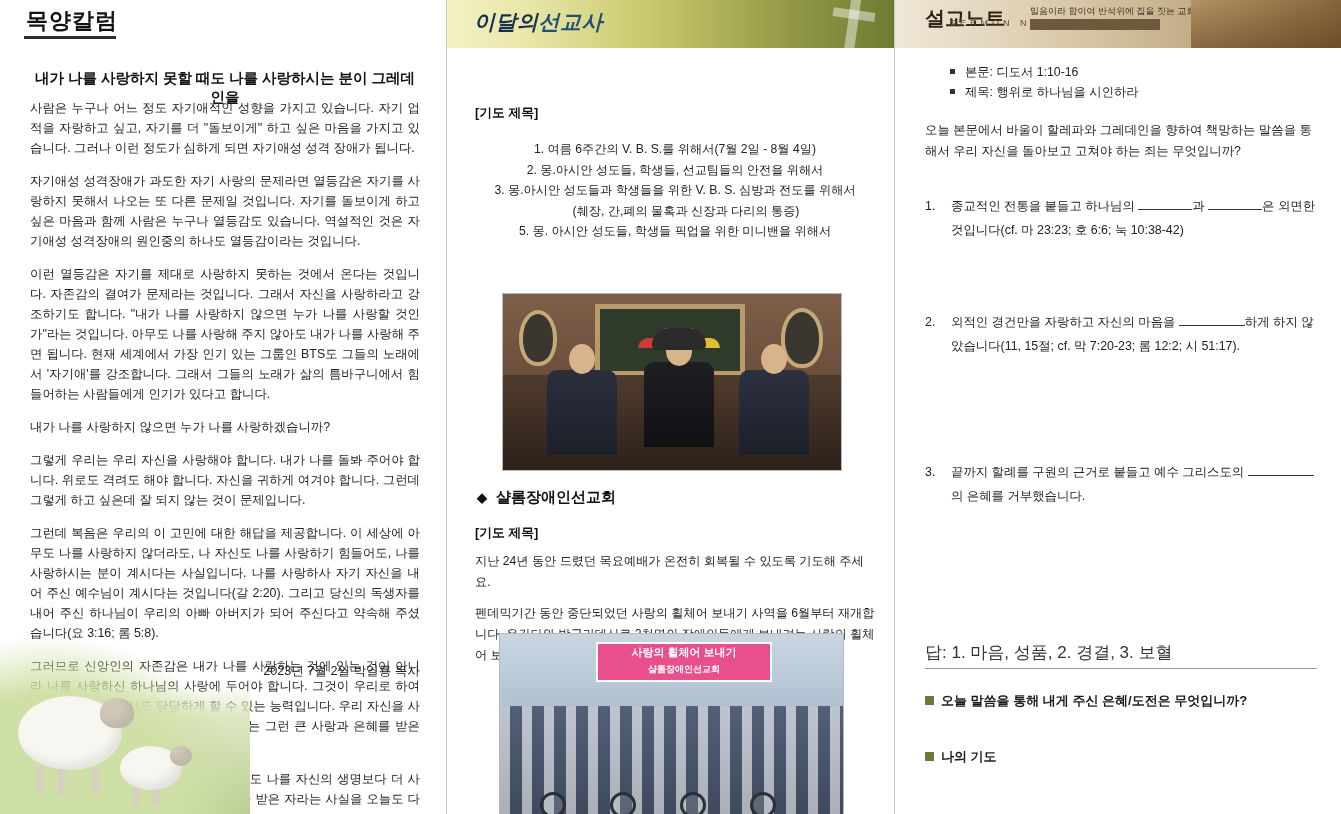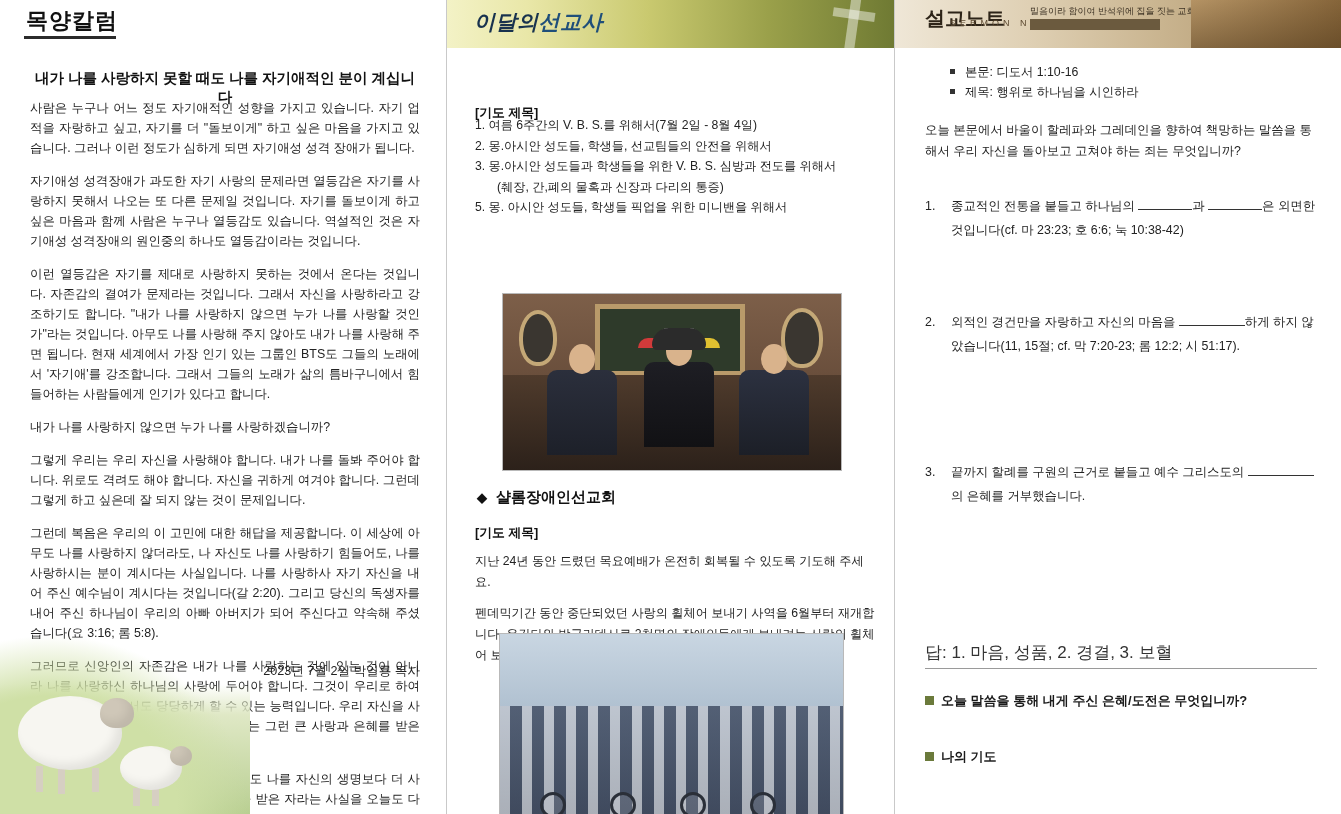--- a/index.html
+++ b/index.html
@@ -403,21 +403,21 @@
     <div class="rsub">SERMON NOTE</div>
     <div class="rbox"></div>
     <div class="rtag">밀음이라 함이여 반석위에 집을 짓는 교회</div>
     <div class="rbook"></div>
   </div>
 
   <div class="divider d1"></div>
   <div class="divider d2"></div>
 
   <div class="col-left">
-    <div class="left-title">내가 나를 사랑하지 못할 때도 나를 자기애적인 분이 계십니다</div>
+    <div class="left-title">내가 나를 사랑하지 못할 때도 나를 사랑하시는 분이 그레데인을</div>
     <div class="left-body">
       <p>사람은 누구나 어느 정도 자기애적인 성향을 가지고 있습니다. 자기 업적을 자랑하고 싶고, 자기를 더 "돌보이게" 하고 싶은 마음을 가지고 있습니다. 그러나 이런 정도가 심하게 되면 자기애성 성격 장애가 됩니다.</p>
       <p>자기애성 성격장애가 과도한 자기 사랑의 문제라면 열등감은 자기를 사랑하지 못해서 나오는 또 다른 문제일 것입니다. 자기를 돌보이게 하고 싶은 마음과 함께 사람은 누구나 열등감도 있습니다. 역설적인 것은 자기애성 성격장애의 원인중의 하나도 열등감이라는 것입니다.</p>
       <p>이런 열등감은 자기를 제대로 사랑하지 못하는 것에서 온다는 것입니다. 자존감의 결여가 문제라는 것입니다. 그래서 자신을 사랑하라고 강조하기도 합니다. "내가 나를 사랑하지 않으면 누가 나를 사랑할 것인가"라는 것입니다. 아무도 나를 사랑해 주지 않아도 내가 나를 사랑해 주면 됩니다. 현재 세계에서 가장 인기 있는 그룹인 BTS도 그들의 노래에서 '자기애'를 강조합니다. 그래서 그들의 노래가 삶의 틈바구니에서 힘들어하는 사람들에게 인기가 있다고 합니다.</p>
       <p>내가 나를 사랑하지 않으면 누가 나를 사랑하겠습니까?</p>
       <p>그렇게 우리는 우리 자신을 사랑해야 합니다. 내가 나를 돌봐 주어야 합니다. 위로도 격려도 해야 합니다. 자신을 귀하게 여겨야 합니다. 그런데 그렇게 하고 싶은데 잘 되지 않는 것이 문제입니다.</p>
       <p>그런데 복음은 우리의 이 고민에 대한 해답을 제공합니다. 이 세상에 아무도 나를 사랑하지 않더라도, 나 자신도 나를 사랑하기 힘들어도, 나를 사랑하시는 분이 계시다는 사실입니다. 나를 사랑하사 자기 자신을 내어 주신 예수님이 계시다는 것입니다(갈 2:20). 그리고 당신의 독생자를 내어 주신 하나님이 우리의 아빠 아버지가 되어 주신다고 약속해 주셨습니다(요 3:16; 롬 5:8).</p>
       <p>그러므로 신앙인의 자존감은 내가 나를 사랑하는 것에 있는 것이 아니라 나를 사랑하신 하나님의 사랑에 두어야 합니다. 그것이 우리로 하여금 어떤 사람 앞에서도 당당하게 할 수 있는 능력입니다. 우리 자신을 사랑할 수 있는 가장 큰 이유입니다. 우리는 그런 큰 사랑과 은혜를 받은 자라는 사실이 말입니다.</p>
       <p>나에게는 내가 나를 사랑하지 못할 그때도 나를 자신의 생명보다 더 사랑하신 분이 계십니다. 나는 그런 사랑을 받은 자라는 사실을 오늘도 다시 기억하며 힘을 내 봅니다.</p>
     </div>
@@ -434,21 +434,21 @@
       <div class="sheep small"></div>
       <div class="sheep small-head"></div>
     </div>
   </div>
 
   <div class="col-mid">
 
 
     <div class="mid-sub" style="top:57px;">[기도 제목]</div>
 
-    <div class="mid-list" style="top:68px;">
+    <div class="mid-list" style="top:92px;text-align:center;">
       <div class="li">1. 여름 6주간의  V. B. S.를 위해서(7월 2일 - 8월 4일)</div>
       <div class="li">2. 몽.아시안 성도들, 학생들, 선교팀들의 안전을 위해서</div>
       <div class="li">3. 몽.아시안 성도들과 학생들을 위한 V. B. S. 심방과 전도를 위해서</div>
       <div class="li" style="padding-left:22px;">(췌장, 간,폐의 물혹과 신장과 다리의 통증)</div>
       <div class="li">5. 몽. 아시안 성도들, 학생들 픽업을 위한 미니밴을 위해서</div>
     </div>
 
     <div class="photo photo1">
       <div class="p1-wall"></div>
       <div class="p1-pic"></div>
@@ -476,20 +476,24 @@
 
     <div class="mid-sub" style="top:477px;">[기도 제목]</div>
 
     <div class="mid-list" style="top:503px; line-height:21px;">
       <div style="margin-bottom:10px;">지난 24년 동안 드렸던 목요예배가 온전히 회복될 수 있도록 기도해 주세요.</div>
       <div>펜데믹기간 동안 중단되었던 사랑의 휠체어 보내기 사역을 6월부터 재개합니다.  우간다와 방글라데시로 2천명의 장애인들에게 보내려는 사랑의 휠체어 보내기 사역을 위해 기도해 주세요.</div>
     </div>
 
     <div class="photo photo2">
       <div class="p2-building"></div>
+      <div class="p2-banner">
+        <div>사랑의 휠체어 보내기</div>
+        <div style="font-size:9px;">샬롬장애인선교회</div>
+      </div>
       <div class="p2-crowd"></div>
       <div class="p2-wheel" style="left:40px;"></div>
       <div class="p2-wheel" style="left:110px;"></div>
       <div class="p2-wheel" style="left:180px;"></div>
       <div class="p2-wheel" style="left:250px;"></div>
     </div>
   </div>
 
   <div class="col-right">
 

